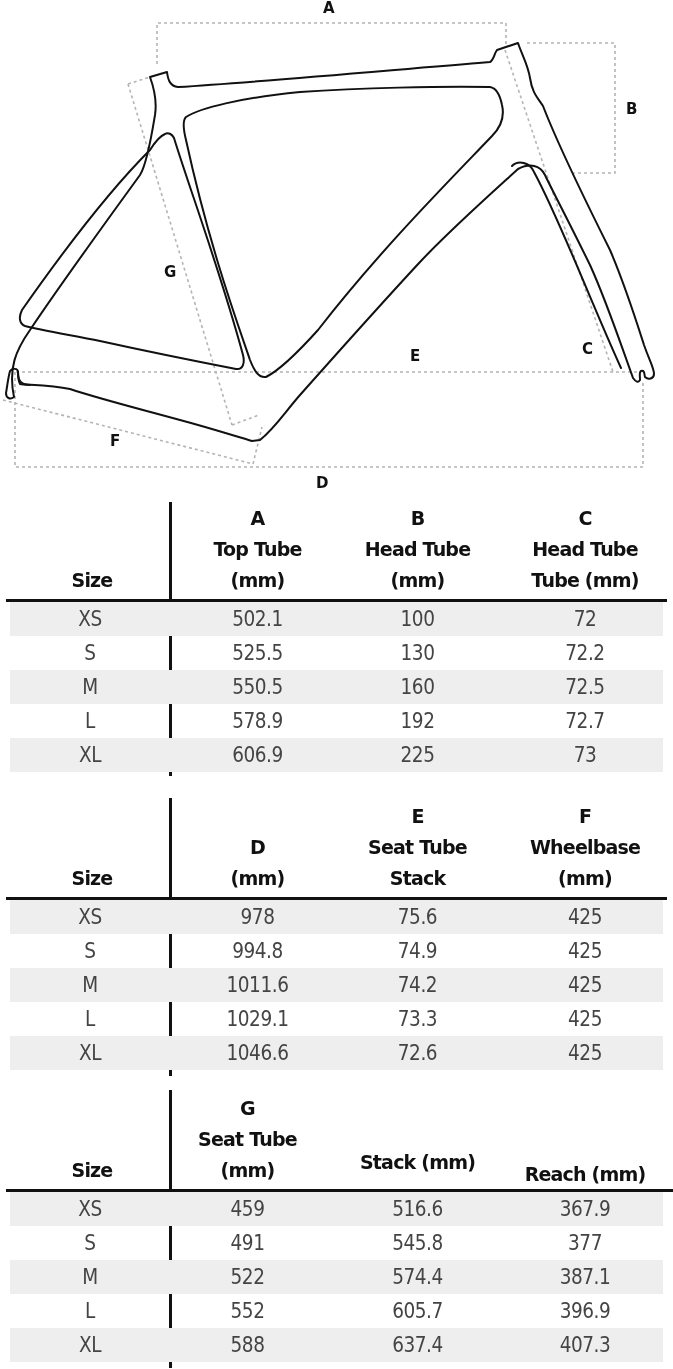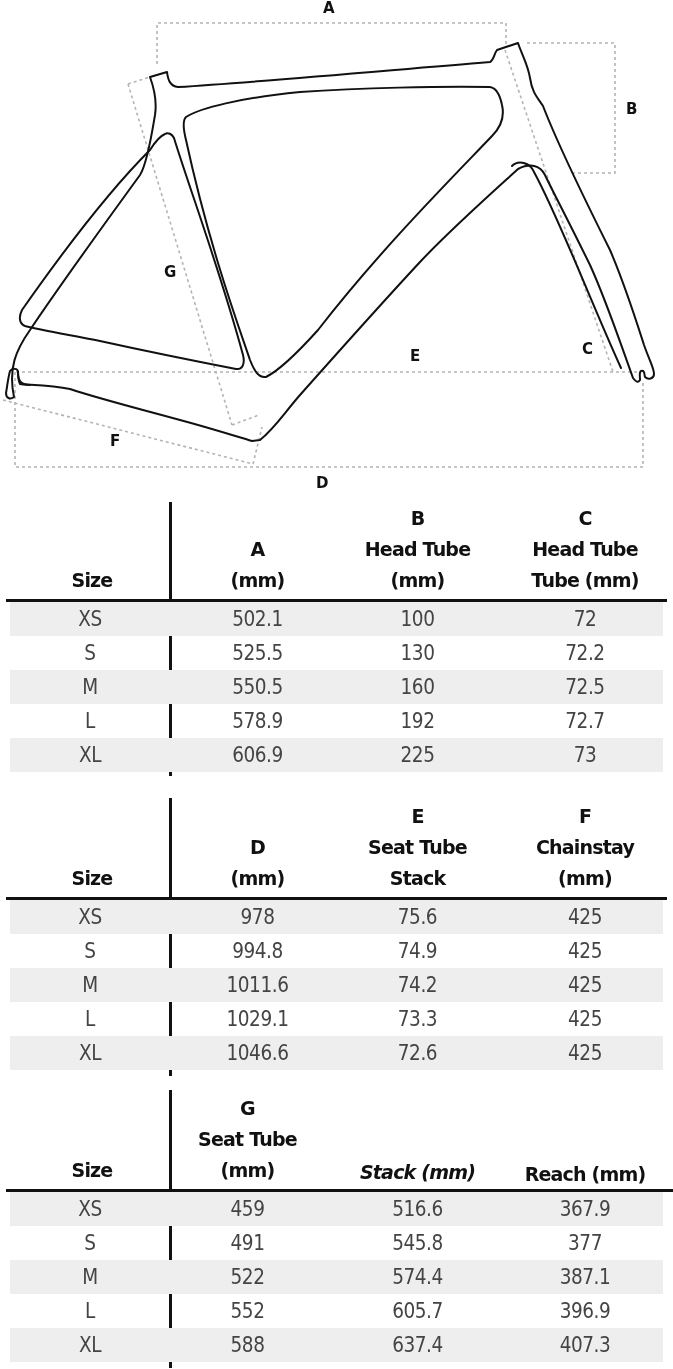--- a/index.html
+++ b/index.html
@@ -98,20 +98,21 @@
 </div>
 
 <div class="geo-table" style="top:500px;">
   <div class="vrule" style="top:2px; height:274px;"></div>
   <div class="head-row">
     <div class="hcell hsize">
       <span class="ln">Size</span>
     </div>
     <div class="hcell hc1">
       <span class="ln">A</span>
+      <span class="ln">Top Tube</span>
       <span class="ln">(mm)</span>
     </div>
     <div class="hcell hc2">
       <span class="ln">B</span>
       <span class="ln">Head Tube</span>
       <span class="ln">(mm)</span>
     </div>
     <div class="hcell hc3">
       <span class="ln">C</span>
       <span class="ln">Head Tube</span>
@@ -163,21 +164,21 @@
       <span class="ln">D</span>
       <span class="ln">(mm)</span>
     </div>
     <div class="hcell hc2">
       <span class="ln">E</span>
       <span class="ln">Seat Tube</span>
       <span class="ln">Stack</span>
     </div>
     <div class="hcell hc3">
       <span class="ln">F</span>
-      <span class="ln">Chainstay</span>
+      <span class="ln">Wheelbase</span>
       <span class="ln">(mm)</span>
     </div>
     <div class="rule" style="bottom:0;"></div>
   </div>
   <div class="rows">
     <div class="row shade">
       <span class="cell c-size">XS</span>
       <span class="cell c-1">978</span>
       <span class="cell c-2">75.6</span>
       <span class="cell c-3">425</span>
@@ -213,21 +214,21 @@
   <div class="vrule" style="top:0; height:278px;"></div>
   <div class="head-row">
     <div class="hcell hsize">
       <span class="ln">Size</span>
     </div>
     <div class="hcell hc1" style="left:165px;">
       <span class="ln">G</span>
       <span class="ln">Seat Tube</span>
       <span class="ln">(mm)</span>
     </div>
-    <div class="hcell hc2" style="bottom:4px;font-style:italic;">
+    <div class="hcell hc2" style="bottom:14px;">
       <span class="ln">Stack (mm)</span>
     </div>
     <div class="hcell hc3" style="bottom:2px;">
       <span class="ln">Reach (mm)</span>
     </div>
     <div class="rule" style="bottom:0; right:0;"></div>
   </div>
   <div class="rows">
     <div class="row shade">
       <span class="cell c-size">XS</span>

